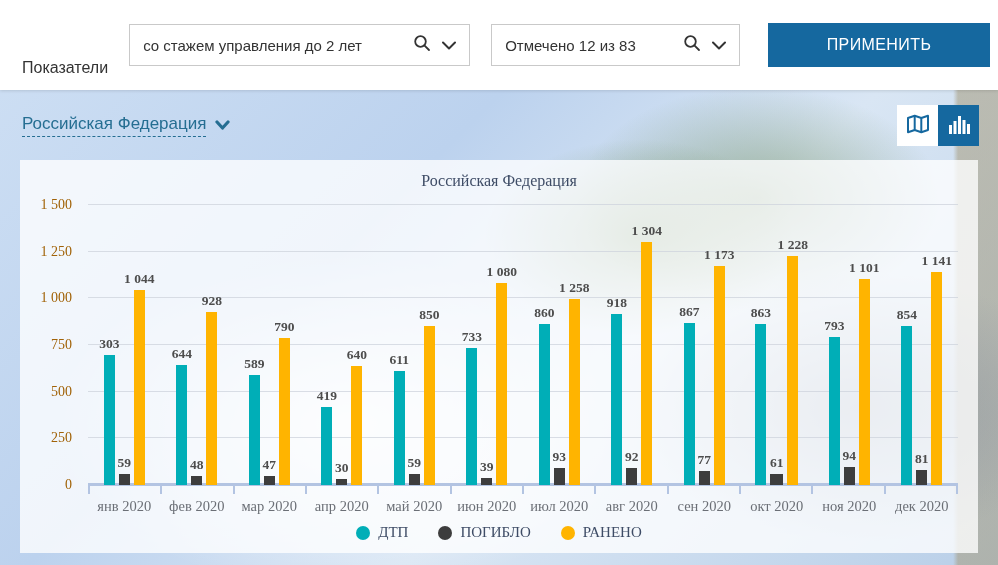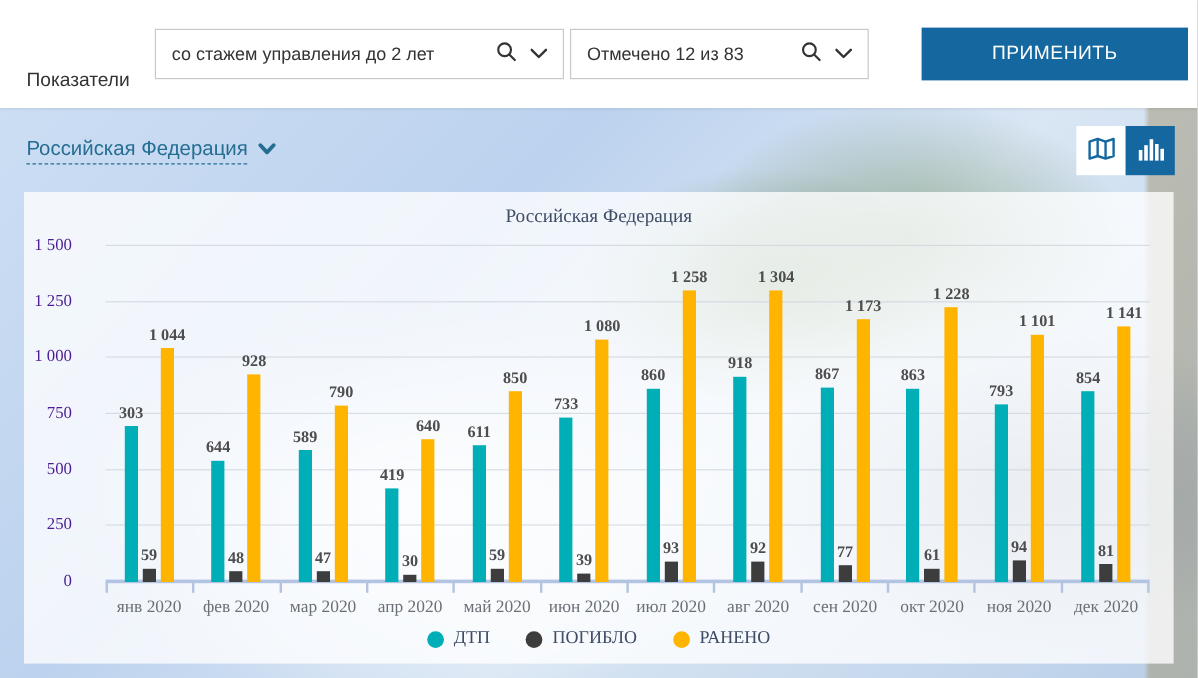--- a/index.html
+++ b/index.html
@@ -18,21 +18,21 @@
   
   .topbar{
     height:90px; background:#ffffff; display:flex; align-items:center;
     padding:0 8px 0 22px; box-shadow:0 1px 3px rgba(0,0,0,.12); position:relative; z-index:2;
   }
   .topbar-label{ font-size:16px; color:#333; margin-right:21px; white-space:nowrap;margin-top:46px; }
   .combo{
     height:42px; border:1px solid #c9c9c9; background:#fff; display:flex; align-items:center;
     padding:0 13px; cursor:pointer;
   }
-  .combo-1{ width:341px; margin-right:5px; }
+  .combo-1{ width:341px; margin-right:21px; }
   .combo-2{ width:249px; }
   .combo-text{ flex:1; font-size:15px; color:#333; white-space:nowrap; overflow:hidden; }
   .combo-icons{ display:flex; align-items:center; gap:11px; }
   .apply-btn{
     margin-left:auto; width:222px; height:44px; border:none; background:#15689f; color:#fff;
     font-family:"Liberation Sans", sans-serif; font-size:16px; letter-spacing:.4px; cursor:pointer;
   }
 
   
   .region-row{ height:70px; display:flex; align-items:center; padding:0 19px 0 22px; }
@@ -49,22 +49,22 @@
   .panel{
     margin:0 20px; height:393px; background:rgba(255,255,255,.78); position:relative;
     font-family:"Liberation Serif", serif;
   }
   .panel-title{ text-align:center; padding-top:12px; font-size:16px; color:#3e4c66; }
   .chart-area{ display:flex; padding:15px 20px 0 10px; }
   .plot{ position:relative; flex:1; height:280px; margin-left:58px; }
   .gridline{ position:absolute; left:0; right:0; height:1px; background:rgba(205,211,220,.75); }
   .gridline.zero{ height:3px; background:#b3c4e2; bottom:-1px; }
   .ylab{
-    position:absolute; right:100%; margin-right:28px; transform:translateY(50%);
-    font-size:14px; color:#4c1d95; white-space:nowrap;
+    position:absolute; right:100%; margin-right:16px; transform:translateY(50%);
+    font-size:14px; color:#a16207; white-space:nowrap;
   }
   .groups{ position:absolute; left:0; right:0; top:0; bottom:0; display:flex; }
   .group{ flex:1; display:flex; align-items:flex-end; justify-content:center; gap:4px; }
   .bar{ width:11px; position:relative; }
   .bar-label{
     position:absolute; bottom:100%; margin-bottom:3px; left:50%; transform:translateX(-50%);
     font-size:13.5px; font-weight:bold; color:#4d4d4d; white-space:nowrap;
   }
   .axis-ticks{ display:flex; height:9px; border-top:0; }
   .axis-ticks .tickcell{ flex:1; border-left:2px solid #b3c4e2; }
@@ -179,21 +179,21 @@
               <div class="bar-label">303</div>
             </div>
             <div class="bar" style="height: 11.0133px; background: rgb(61, 61, 61);">
               <div class="bar-label">59</div>
             </div>
             <div class="bar" style="height: 194.88px; background: rgb(255, 180, 0);">
               <div class="bar-label">1 044</div>
             </div>
           </div>
           <div class="group">
-            <div class="bar" style="height: 101px; background: rgb(0, 174, 183);">
+            <div class="bar" style="height: 120px; background: rgb(0, 174, 183);">
               <div class="bar-label">644</div>
             </div>
             <div class="bar" style="height: 8.96px; background: rgb(61, 61, 61);">
               <div class="bar-label">48</div>
             </div>
             <div class="bar" style="height: 173.227px; background: rgb(255, 180, 0);">
               <div class="bar-label">928</div>
             </div>
           </div>
           <div class="group">
@@ -240,21 +240,21 @@
               <div class="bar-label">1 080</div>
             </div>
           </div>
           <div class="group">
             <div class="bar" style="height: 160.533px; background: rgb(0, 174, 183);">
               <div class="bar-label">860</div>
             </div>
             <div class="bar" style="height: 17.36px; background: rgb(61, 61, 61);">
               <div class="bar-label">93</div>
             </div>
-            <div class="bar" style="height: 243px; background: rgb(255, 180, 0);">
+            <div class="bar" style="height: 186px; background: rgb(255, 180, 0);">
               <div class="bar-label">1 258</div>
             </div>
           </div>
           <div class="group">
             <div class="bar" style="height: 171.36px; background: rgb(0, 174, 183);">
               <div class="bar-label">918</div>
             </div>
             <div class="bar" style="height: 17.1733px; background: rgb(61, 61, 61);">
               <div class="bar-label">92</div>
             </div>

